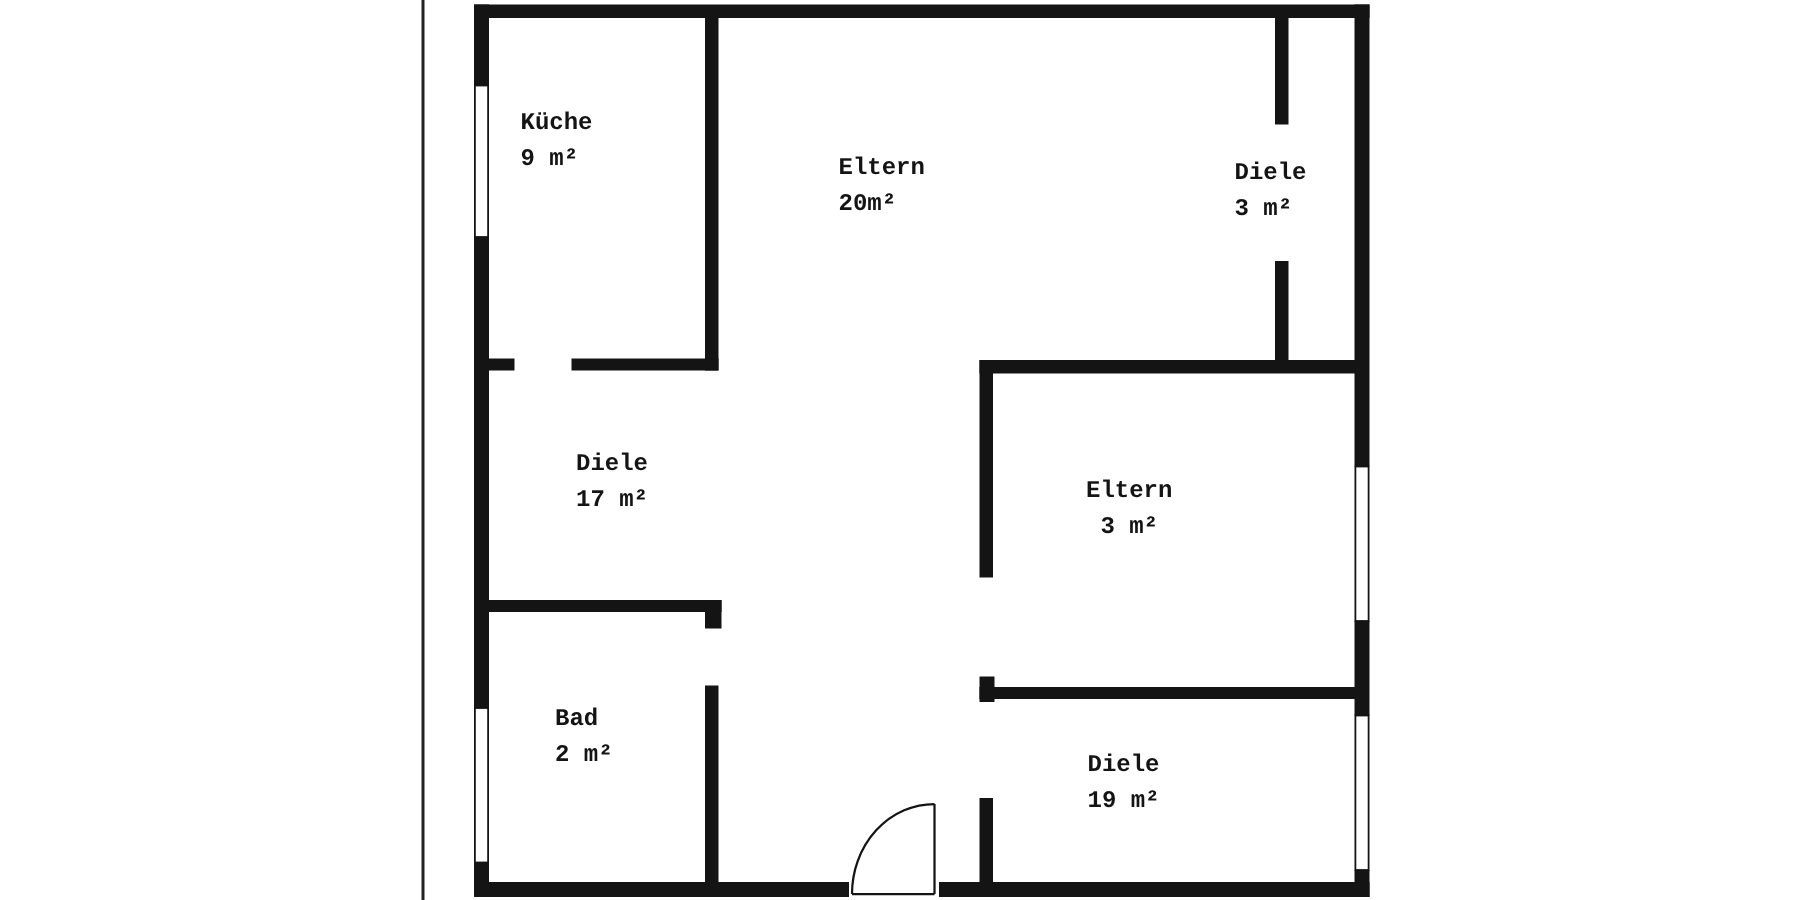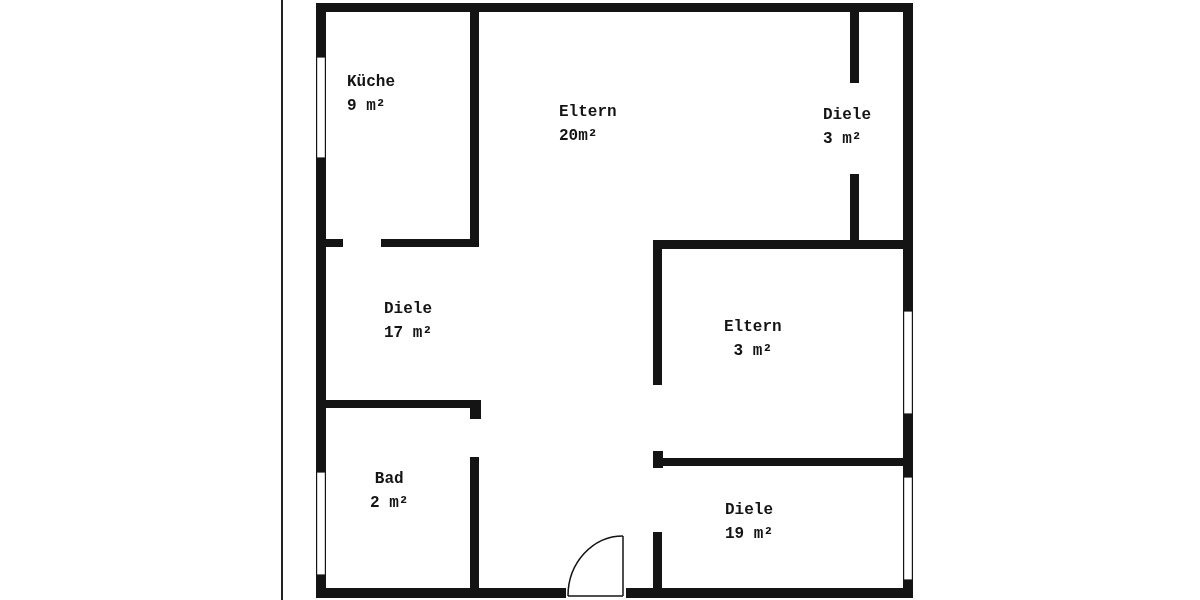--- a/index.html
+++ b/index.html
@@ -89,20 +89,20 @@
   <span>3 m²</span>
 </div>
 <div class="label" style="left:384px; top:297px;text-align:right;">
   <span>Diele</span>
   <span>17 m²</span>
 </div>
 <div class="label" style="left:724px; top:315px;text-align:center;">
   <span>Eltern</span>
   <span>3 m²</span>
 </div>
-<div class="label" style="left:370px; top:467px;text-align:center;">
+<div class="label" style="left:370px; top:467px;">
   <span>Bad</span>
   <span>2 m²</span>
 </div>
 <div class="label" style="left:725px; top:498px;">
   <span>Diele</span>
   <span>19 m²</span>
 </div>
 
 </body></html>

